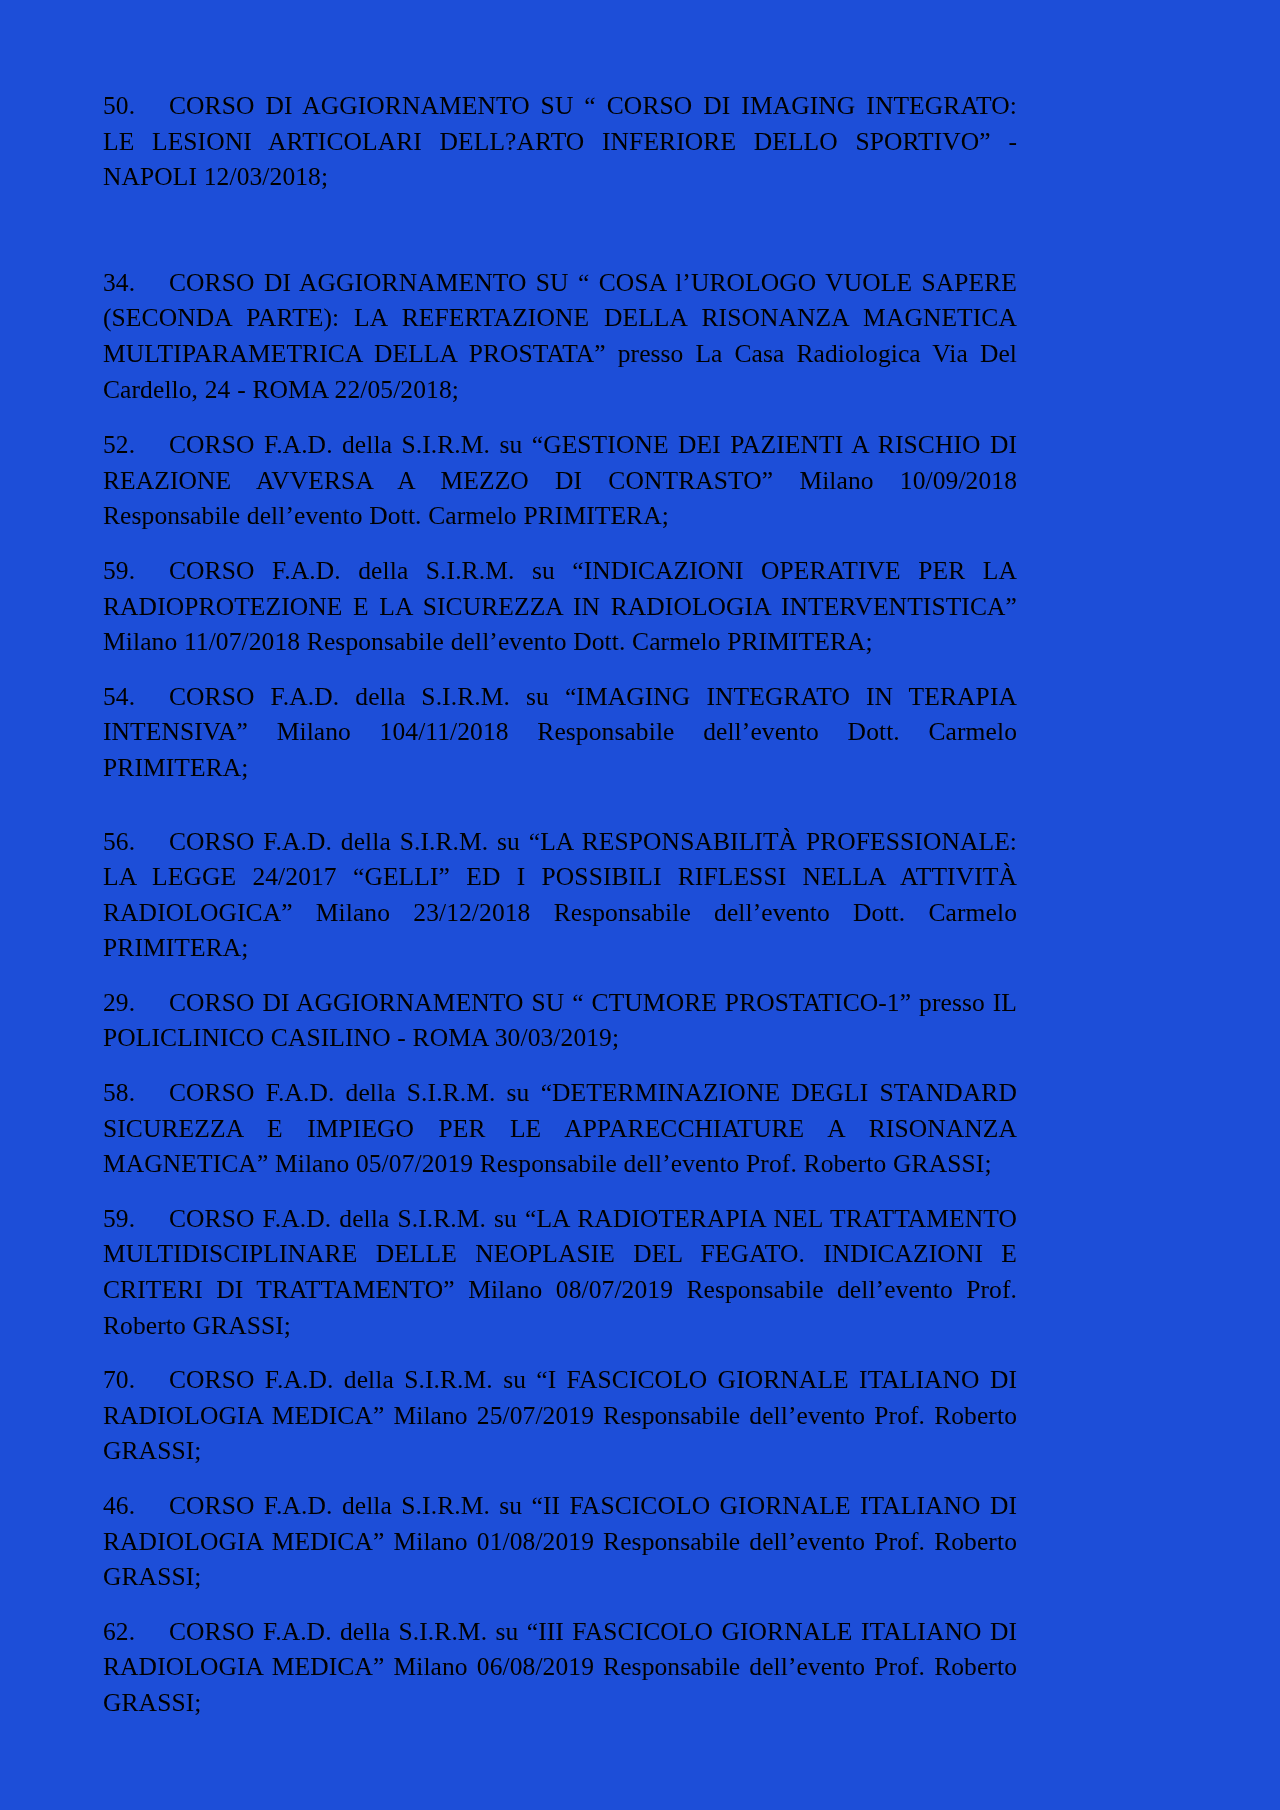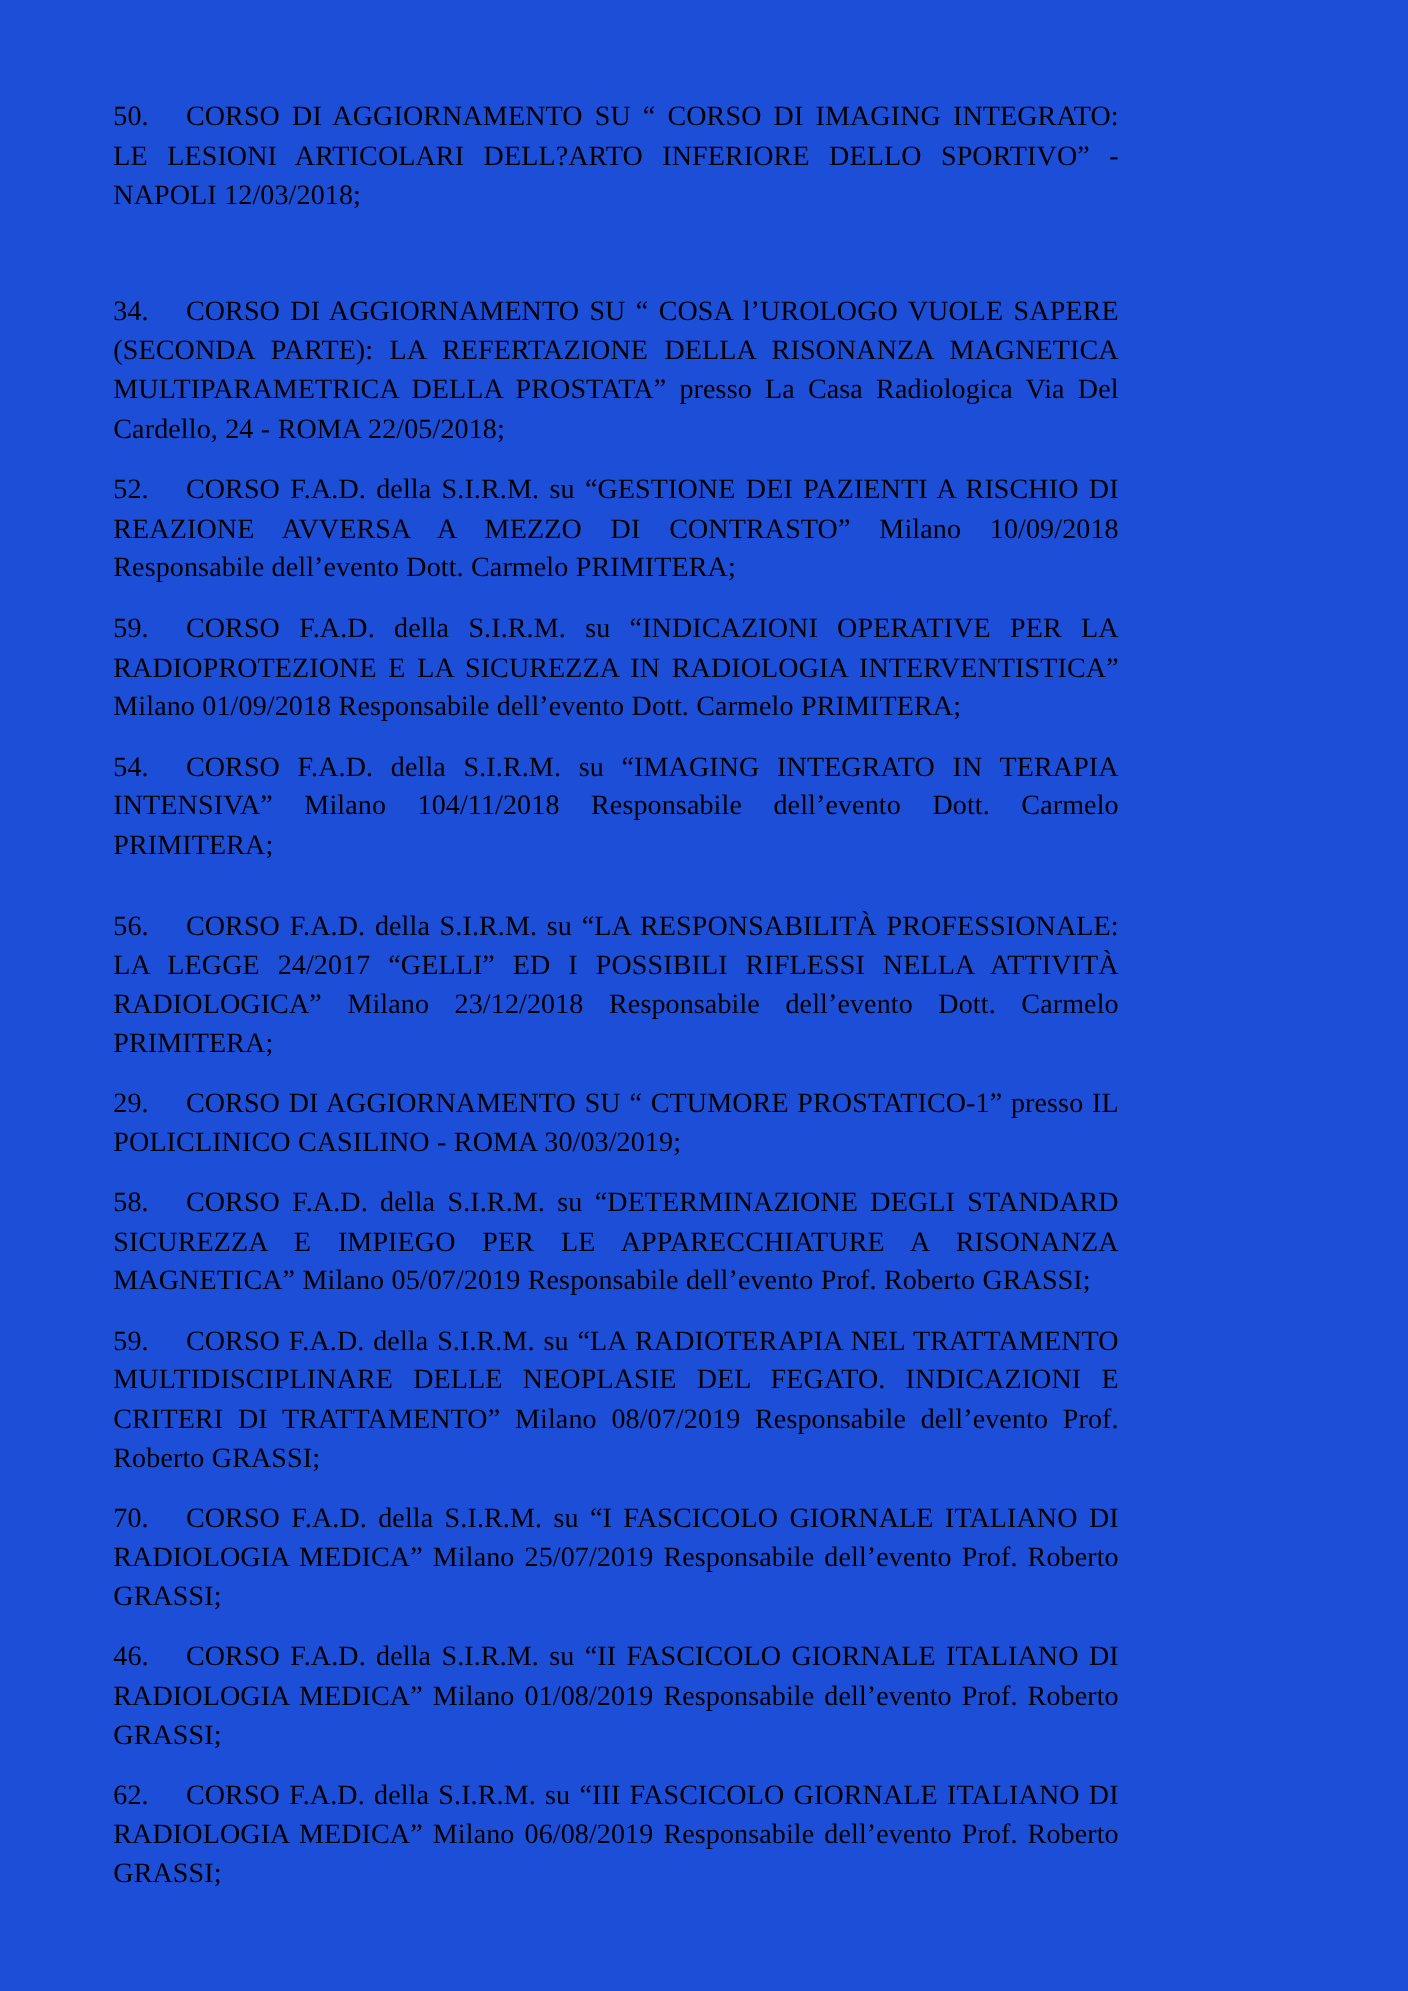--- a/index.html
+++ b/index.html
@@ -58,21 +58,21 @@
       <span class="num">34.</span><span>CORSO DI AGGIORNAMENTO SU “ COSA l’UROLOGO VUOLE SAPERE (SECONDA PARTE): LA REFERTAZIONE DELLA RISONANZA MAGNETICA MULTIPARAMETRICA DELLA PROSTATA”  presso La Casa Radiologica Via Del Cardello, 24 - ROMA 22/05/2018;</span>
     </p>
     <div class="gap-md"></div>
 
     <p class="entry">
       <span class="num">52.</span><span>CORSO F.A.D. della S.I.R.M. su “GESTIONE DEI PAZIENTI A RISCHIO DI REAZIONE AVVERSA A MEZZO DI CONTRASTO” Milano 10/09/2018 Responsabile dell’evento Dott. Carmelo PRIMITERA;</span>
     </p>
     <div class="gap-sm"></div>
 
     <p class="entry">
-      <span class="num">59.</span><span>CORSO F.A.D. della S.I.R.M. su “INDICAZIONI OPERATIVE PER LA RADIOPROTEZIONE E LA SICUREZZA IN RADIOLOGIA INTERVENTISTICA” Milano 01/09/2018 Responsabile dell’evento Dott. Carmelo PRIMITERA;</span>
+      <span class="num">59.</span><span>CORSO F.A.D. della S.I.R.M. su “INDICAZIONI OPERATIVE PER LA RADIOPROTEZIONE E LA SICUREZZA IN RADIOLOGIA INTERVENTISTICA” Milano 11/07/2018 Responsabile dell’evento Dott. Carmelo PRIMITERA;</span>
     </p>
     <div class="gap-sm"></div>
 
     <p class="entry">
       <span class="num">54.</span><span>CORSO F.A.D. della S.I.R.M. su “IMAGING INTEGRATO IN TERAPIA INTENSIVA” Milano 104/11/2018 Responsabile dell’evento Dott. Carmelo PRIMITERA;</span>
     </p>
     <div class="gap-sm"></div>
 
     <div class="gap-sm"></div>
 

